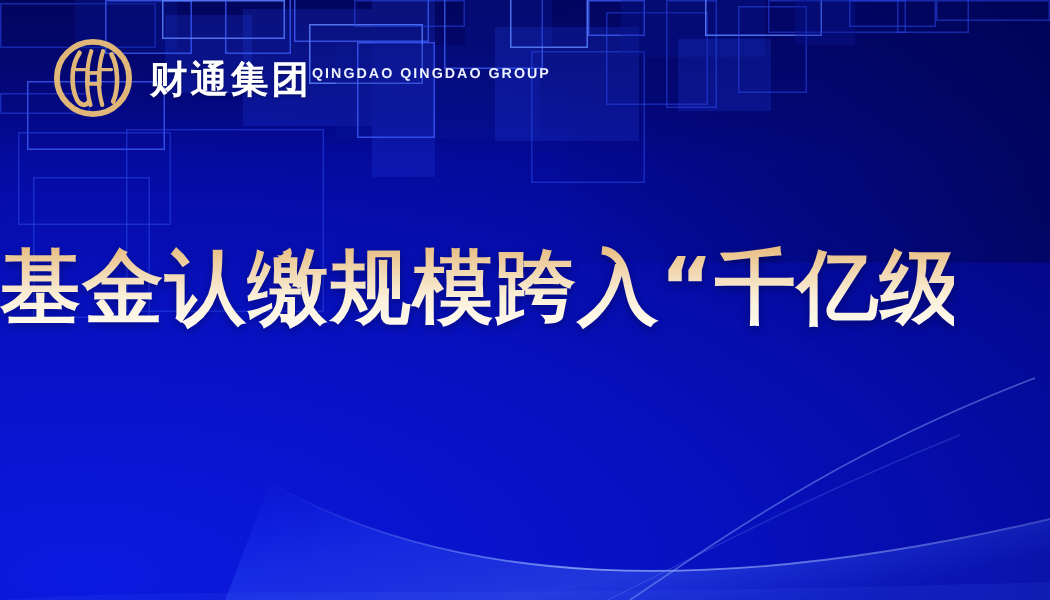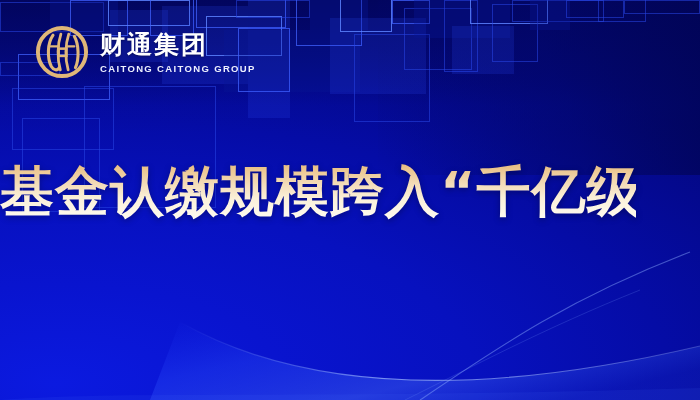--- a/index.html
+++ b/index.html
@@ -53,21 +53,21 @@
   
   .logo-block {
     position: absolute;
     left: 34px;
     top: 24px;
     display: flex;
     align-items: center;
     gap: 10px;
   }
   .emblem { width: 56px; height: 56px; display: block; }
-  .wordmark { display: flex; flex-direction: column; justify-content: center; }
+  .wordmark { display: flex; flex-direction: row; justify-content: center; }
   .cn-name {
     color: #ffffff;
     font-size: 25px;
     font-weight: 700;
     letter-spacing: 2px;
     line-height: 1.08;
     font-family: "DejaVu Sans", "Liberation Sans", sans-serif;
     text-shadow: 0 1px 2px rgba(0,0,0,0.35);
   }
   .en-name {
@@ -179,19 +179,19 @@
       <circle cx="50" cy="50" r="43" fill="none" stroke="#e0b778" stroke-width="7"></circle>
       <path d="M34,20 C24,34 23,60 31,76 C35,83 42,84 45,78" fill="none" stroke="#e0b778" stroke-width="5.5" stroke-linecap="round"></path>
       <path d="M48,18 C42,36 41,62 47,82" fill="none" stroke="#e0b778" stroke-width="5" stroke-linecap="round"></path>
       <path d="M62,18 C56,36 55,62 61,82" fill="none" stroke="#e0b778" stroke-width="5" stroke-linecap="round"></path>
       <path d="M72,22 C80,36 81,62 74,78" fill="none" stroke="#e0b778" stroke-width="5.5" stroke-linecap="round"></path>
       <rect x="44" y="44" width="14" height="13" fill="none" stroke="#e0b778" stroke-width="4.5"></rect>
       <path d="M30,40 L44,40 M58,40 L72,40" stroke="#e0b778" stroke-width="4" stroke-linecap="round"></path>
     </svg>
     <div class="wordmark">
       <div class="cn-name">财通集团</div>
-      <div class="en-name">CAITONG CAITONG GROUP</div>
+      <div class="en-name">QINGDAO QINGDAO GROUP</div>
     </div>
   </div>
 
   <div class="headline">基金认缴规模跨入“千亿级”</div>
 
 </div>
 
 </body></html>

